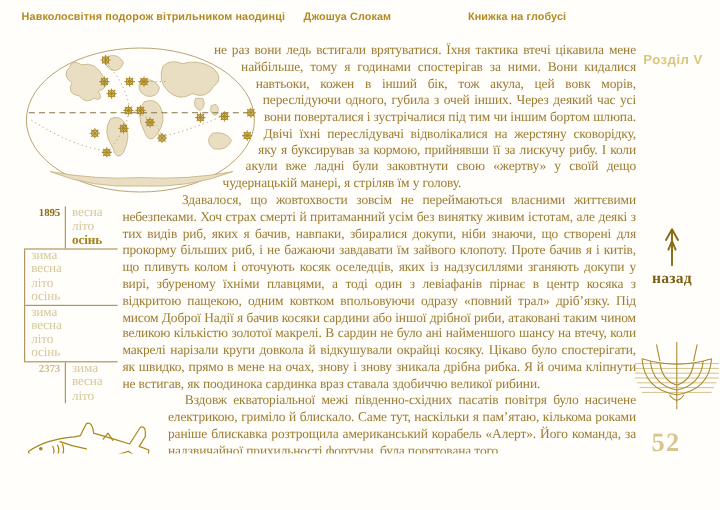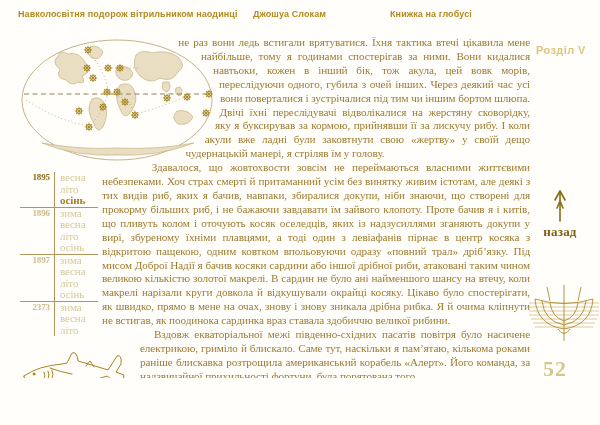--- a/index.html
+++ b/index.html
@@ -116,30 +116,28 @@
     <div class="tl-float">
       <div class="tl-group">
         <div class="tl-year cur">1895</div>
         <div class="tl-seasons">
           <div class="tl-season">весна</div>
           <div class="tl-season">літо</div>
           <div class="tl-season cur">осінь</div>
         </div>
       </div>
       <div class="tl-group">
-        <div class="tl-year">1896</div>
         <div class="tl-seasons">
           <div class="tl-season">зима</div>
           <div class="tl-season">весна</div>
           <div class="tl-season">літо</div>
           <div class="tl-season">осінь</div>
         </div>
       </div>
       <div class="tl-group">
-        <div class="tl-year">1897</div>
         <div class="tl-seasons">
           <div class="tl-season">зима</div>
           <div class="tl-season">весна</div>
           <div class="tl-season">літо</div>
           <div class="tl-season">осінь</div>
         </div>
       </div>
       <div class="tl-group">
         <div class="tl-year">2373</div>
         <div class="tl-seasons">

